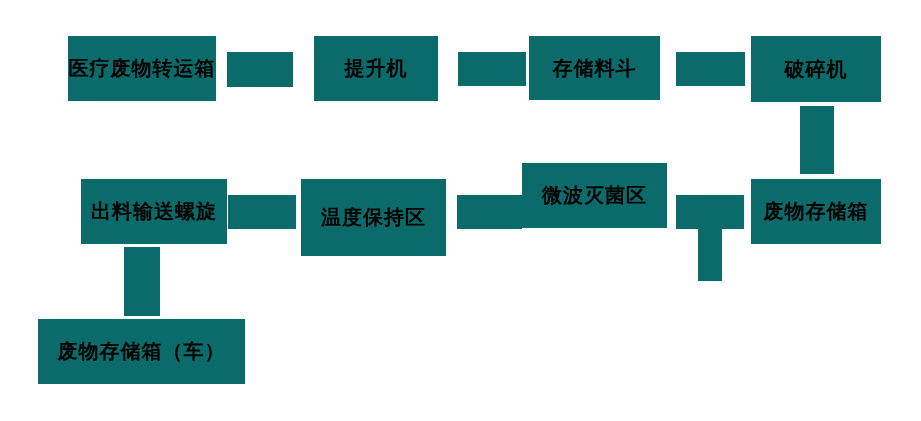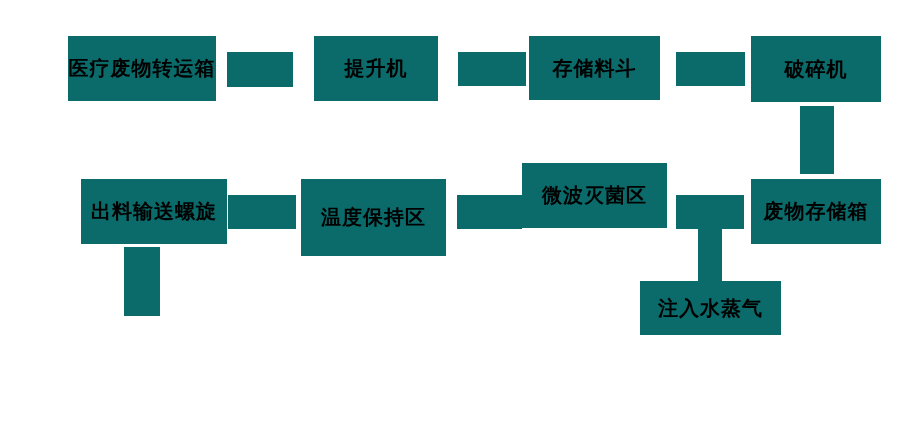--- a/index.html
+++ b/index.html
@@ -52,17 +52,17 @@
   <div class="node" style="left:69px;  top:179px; width:146px; height:65px;margin-left:12px;">出料输送螺旋</div>
   <div class="node" style="left:301px; top:179px; width:145px; height:77px;">温度保持区</div>
   <div class="node" style="left:522px; top:163px; width:145px; height:65px;">微波灭菌区</div>
   <div class="node" style="left:751px; top:179px; width:130px; height:65px;">废物存储箱</div>
 
   <div class="conn" style="left:228px; top:195px; width:68px; height:34px;"></div>
   <div class="conn" style="left:457px; top:195px; width:65px; height:34px;"></div>
   <div class="conn" style="left:676px; top:195px; width:68px; height:34px;"></div>
 
   <div class="conn" style="left:698px; top:229px; width:24px; height:52px;"></div>
-  <div class="node" style="left:640px; top:281px; width:141px; height:54px;">注入水蒸气</div>
 
   <div class="conn" style="left:124px; top:247px; width:36px; height:69px;"></div>
+  <div class="node" style="left:38px; top:319px; width:207px; height:65px;">废物存储箱（车）</div>
 
 </div>
 
 </body></html>

